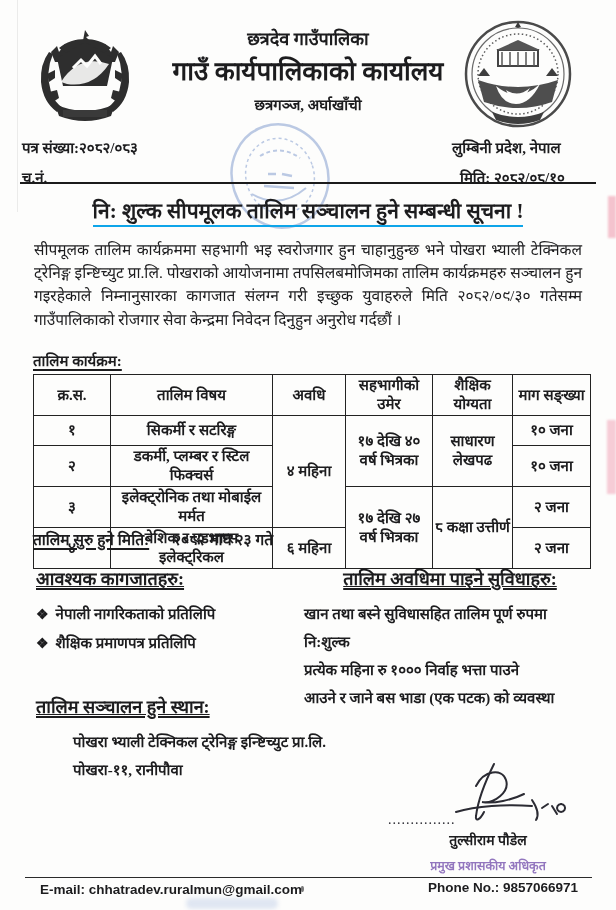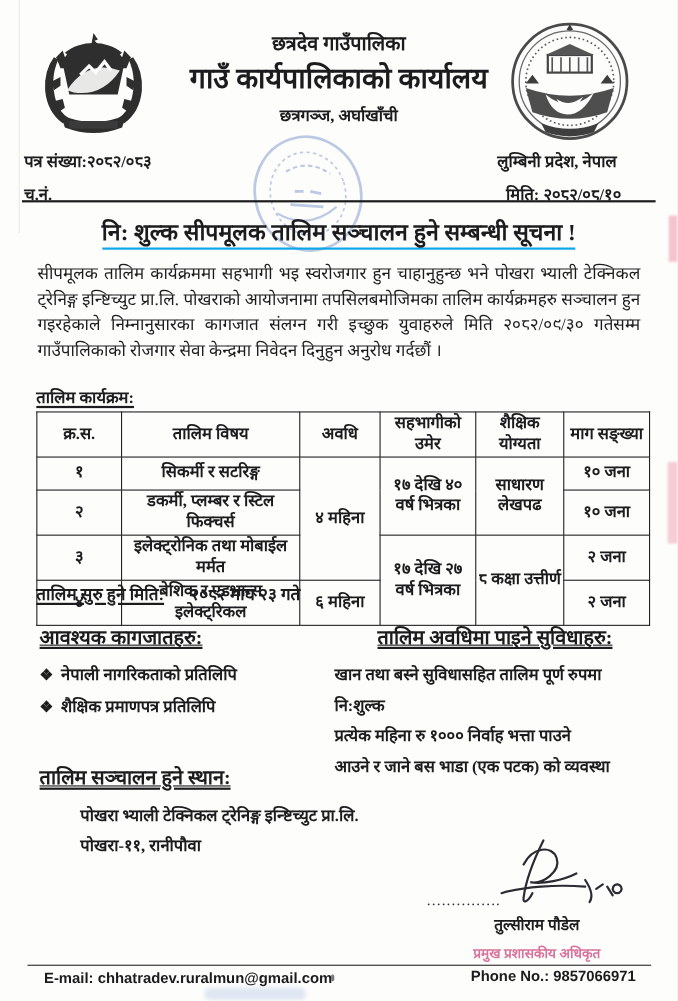--- a/index.html
+++ b/index.html
@@ -47,21 +47,21 @@
   .doc-item{font-size:15px; font-weight:600; line-height:28px;}
   .doc-item .bullet{margin-right:7px; font-size:14px;}
   .fac-item{font-size:15px; font-weight:600; line-height:28px;}
   .venue{position:absolute; top:694px; left:36px;}
   .venue-lines{margin:8px 0 0 37px; font-size:15px; font-weight:600; line-height:28px;}
   
   .sig-block{position:absolute; top:766px; left:388px; width:200px; text-align:center;}
   .sig-svg{position:absolute; top:-6px; left:48px; width:140px; height:72px;}
   .sig-dots{font-size:14px; letter-spacing:1px; color:#2b2b33; text-align:left; padding-top:46px;}
   .sig-name{font-size:14px; font-weight:700; margin-top:2px;}
-  .sig-stamp-title{margin-top:8px; font-size:12.5px; color:#be185d; opacity:.6; filter:blur(.4px); font-weight:600;}
+  .sig-stamp-title{margin-top:8px; font-size:12.5px; color:#4c1d95; opacity:.6; filter:blur(.4px); font-weight:600;}
   
   .ftr-rule{position:absolute; top:877px; left:25px; width:567px; border-top:1.6px solid #2a2a2a;}
   .ftr-text{position:absolute; top:882px; left:0; width:616px;
     font-family:"Liberation Sans","DejaVu Sans",sans-serif; font-size:13.5px; font-weight:700;}
   .ftr-email{position:absolute; left:40px; top:0;}
   .ftr-phone{position:absolute; left:428px; top:-2px;}
   .ftr-dot{position:absolute; left:301px; top:4px; width:3px; height:6px; background:#7a7a7a; border-radius:40% 60% 60% 40%;}
   
   .artifact{position:absolute; pointer-events:none;}
   .pink1{top:196px; left:608px; width:8px; height:42px; background:rgba(236,148,168,.55); filter:blur(1px);}

